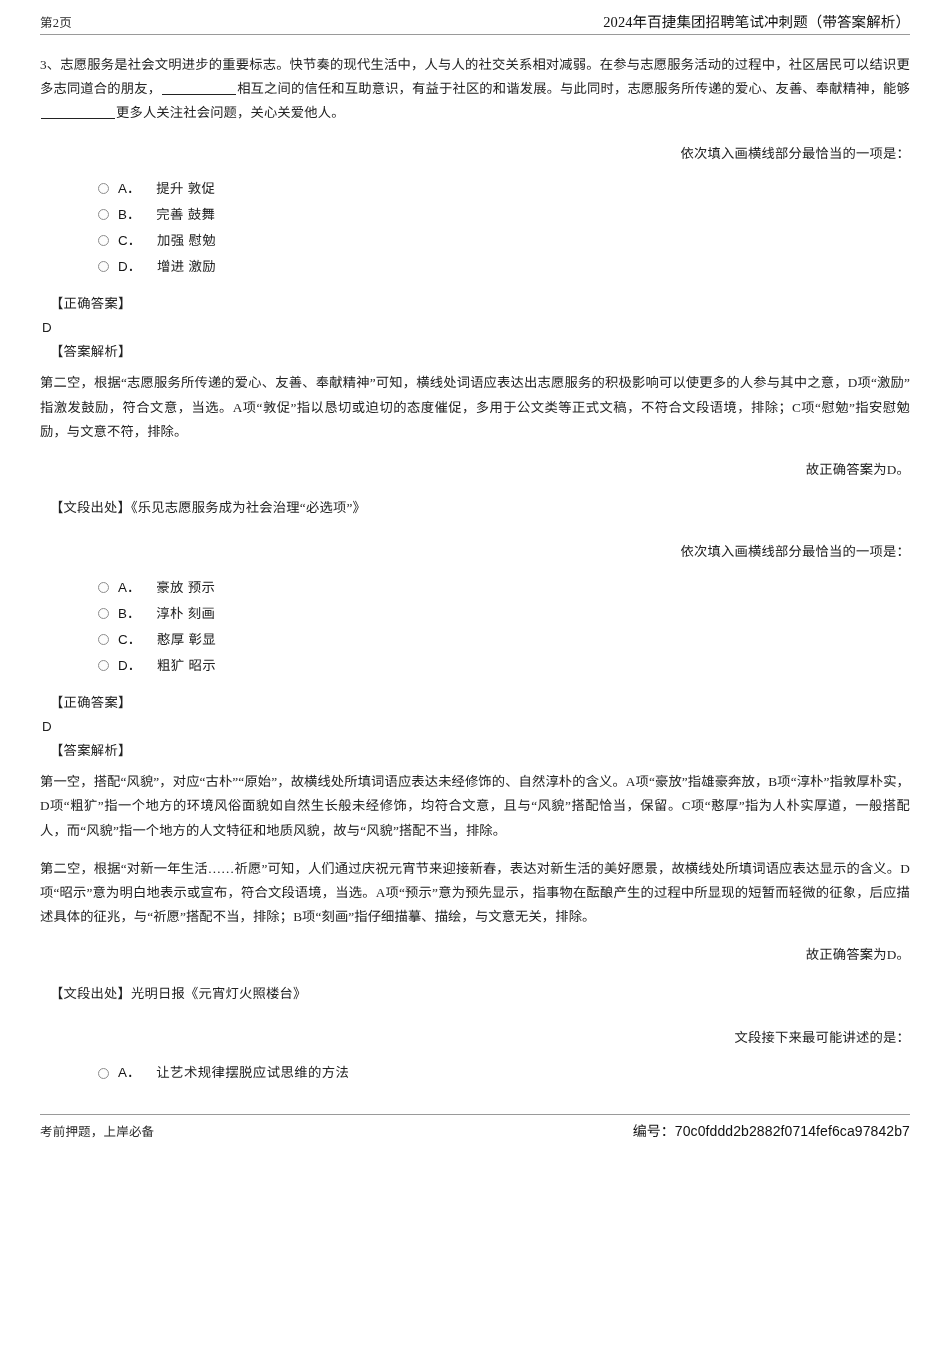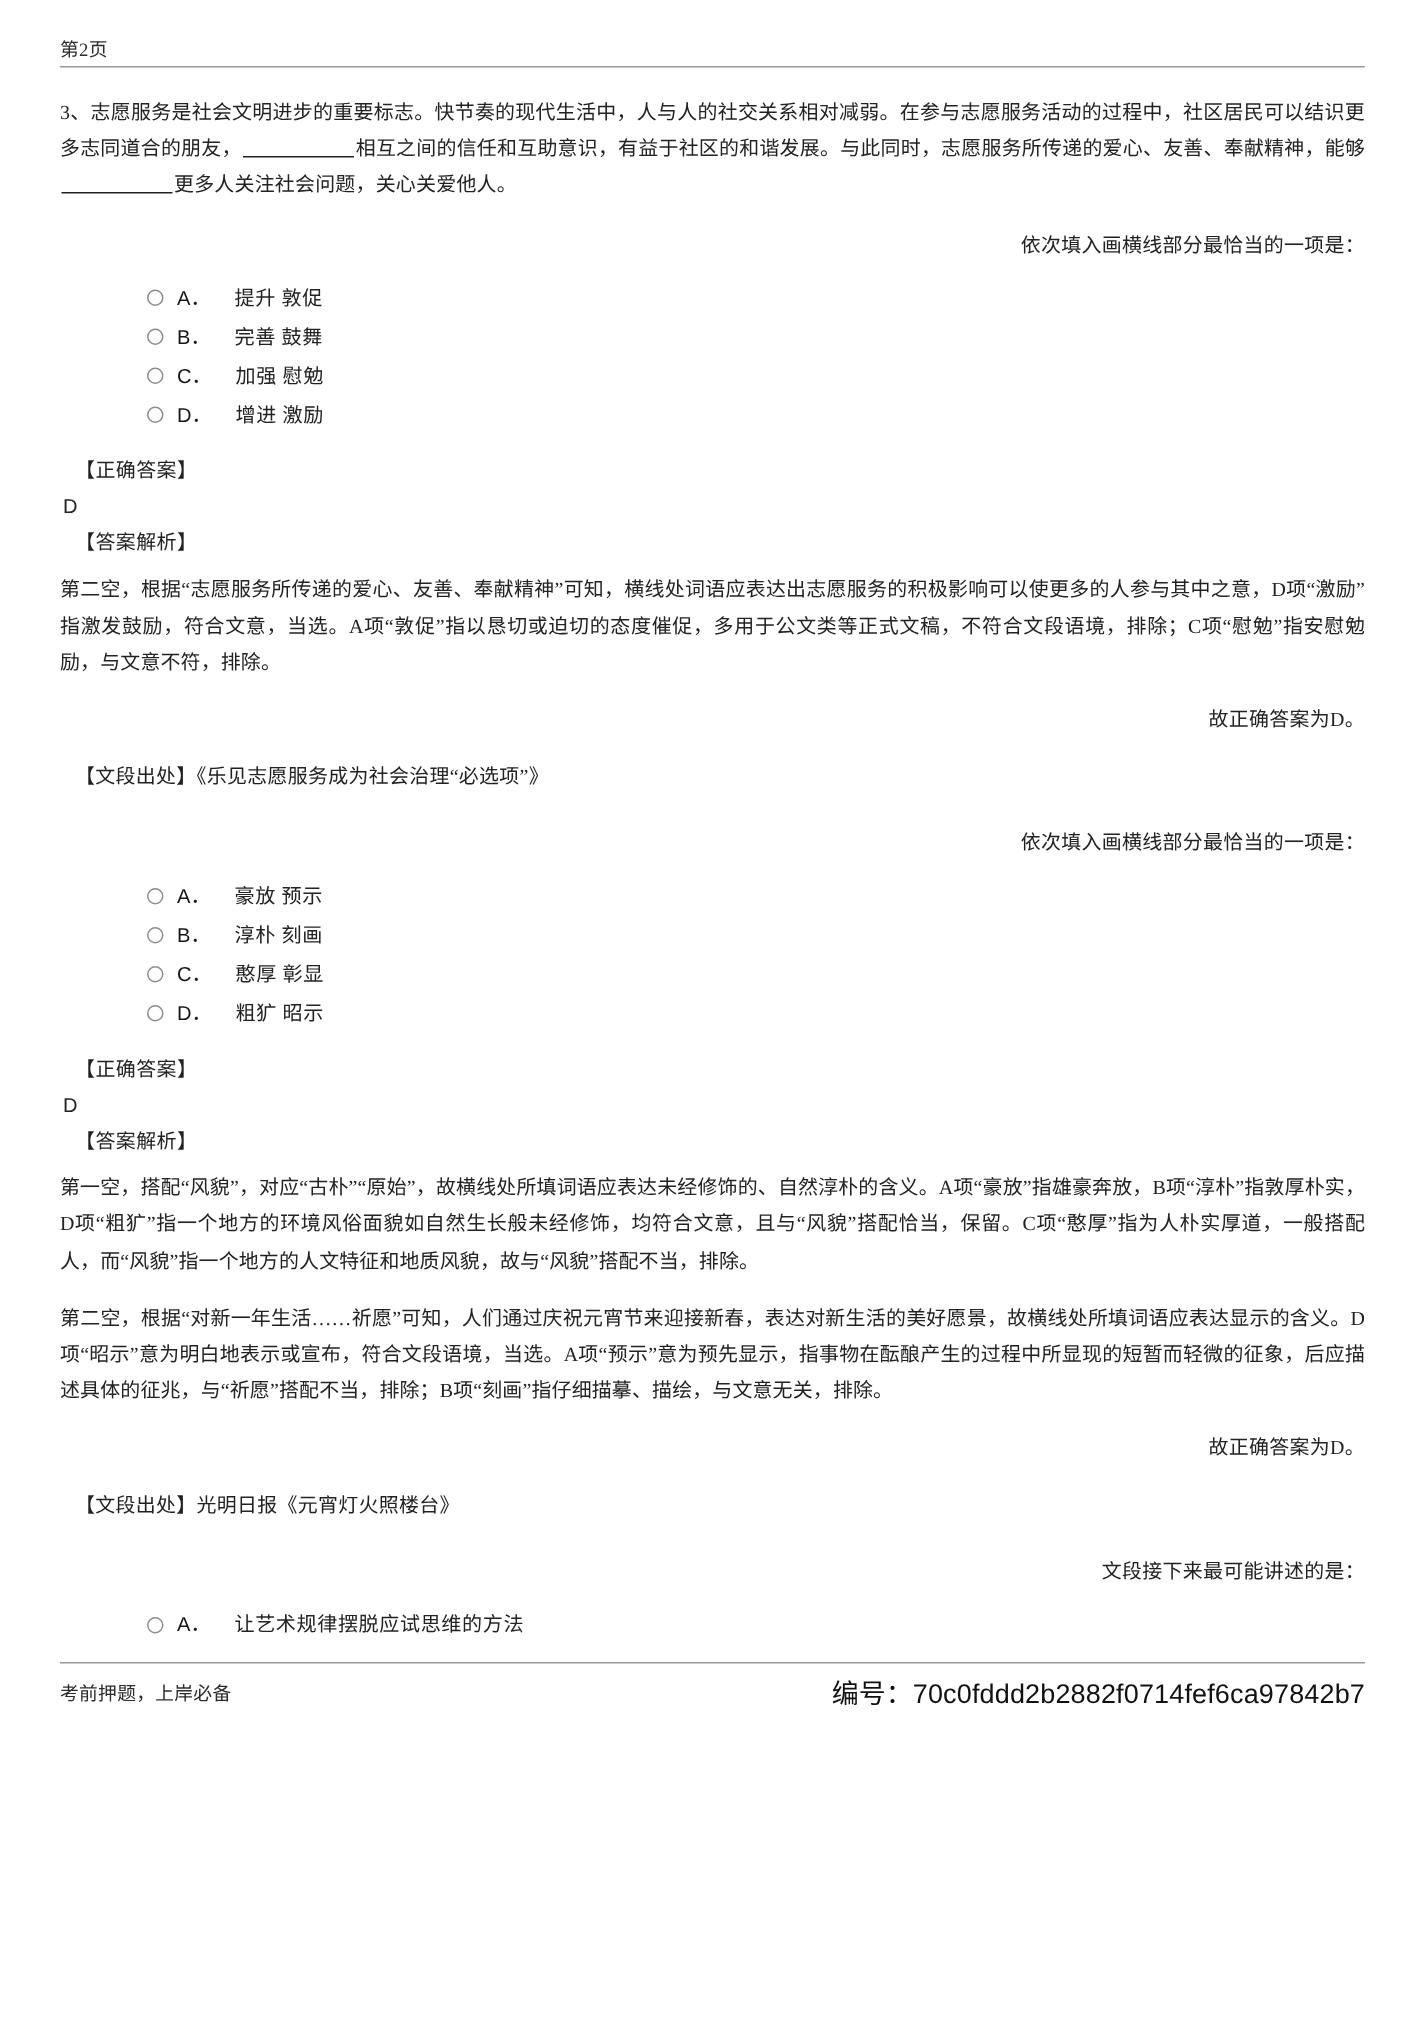--- a/index.html
+++ b/index.html
@@ -14,21 +14,21 @@
     font-family: "Liberation Serif", "DejaVu Serif", serif;
     color: #1a1a1a;
     position: relative;
     overflow: hidden;
   }
 
   .page {
     width: 950px;
     height: 1168px;
     box-sizing: border-box;
-    padding: 12px 40px;
+    padding: 0 40px;
     position: relative;
   }
 
   
   .page-header {
     display: flex;
     align-items: flex-end;
     justify-content: space-between;
     padding-top: 10px;
     padding-bottom: 3px;
@@ -150,36 +150,37 @@
     align-items: center;
     justify-content: space-between;
   }
   .footer-left {
     font-size: 12.5px;
     color: #2b2b2b;
     letter-spacing: 0.2px;
     white-space: nowrap;
   }
   .footer-right {
-    font-size: 18px;
+    font-size: 14px;
     color: #111;
     white-space: nowrap;
   }
   .footer-right .fid {
     font-family: "Liberation Sans", "DejaVu Sans", sans-serif;
     letter-spacing: 0.1px;
   }
 </style>
 </head>
 <body>
 
 <div class="page">
 
   <div class="page-header">
     <div class="header-left">第2页</div>
+    <div class="header-right">2024年百捷集团招聘笔试冲刺题（带答案解析）</div>
   </div>
 
   <div class="content">
 
     <p class="q-stem"><span>3、</span><span>志愿服务是社会文明进步的重要标志。快节奏的现代生活中，人与人的社交关系相对减弱。在参与志愿服务活动的过程中，社区居民可以结识更多志同道合的朋友，</span><span class="blank"></span><span>相互之间的信任和互助意识，有益于社区的和谐发展。与此同时，志愿服务所传递的爱心、友善、奉献精神，能够</span><span class="blank"></span><span>更多人关注社会问题，关心关爱他人。</span></p>
 
     <p class="prompt">依次填入画横线部分最恰当的一项是：</p>
 
     <ul class="options">
       <li class="option-row">

